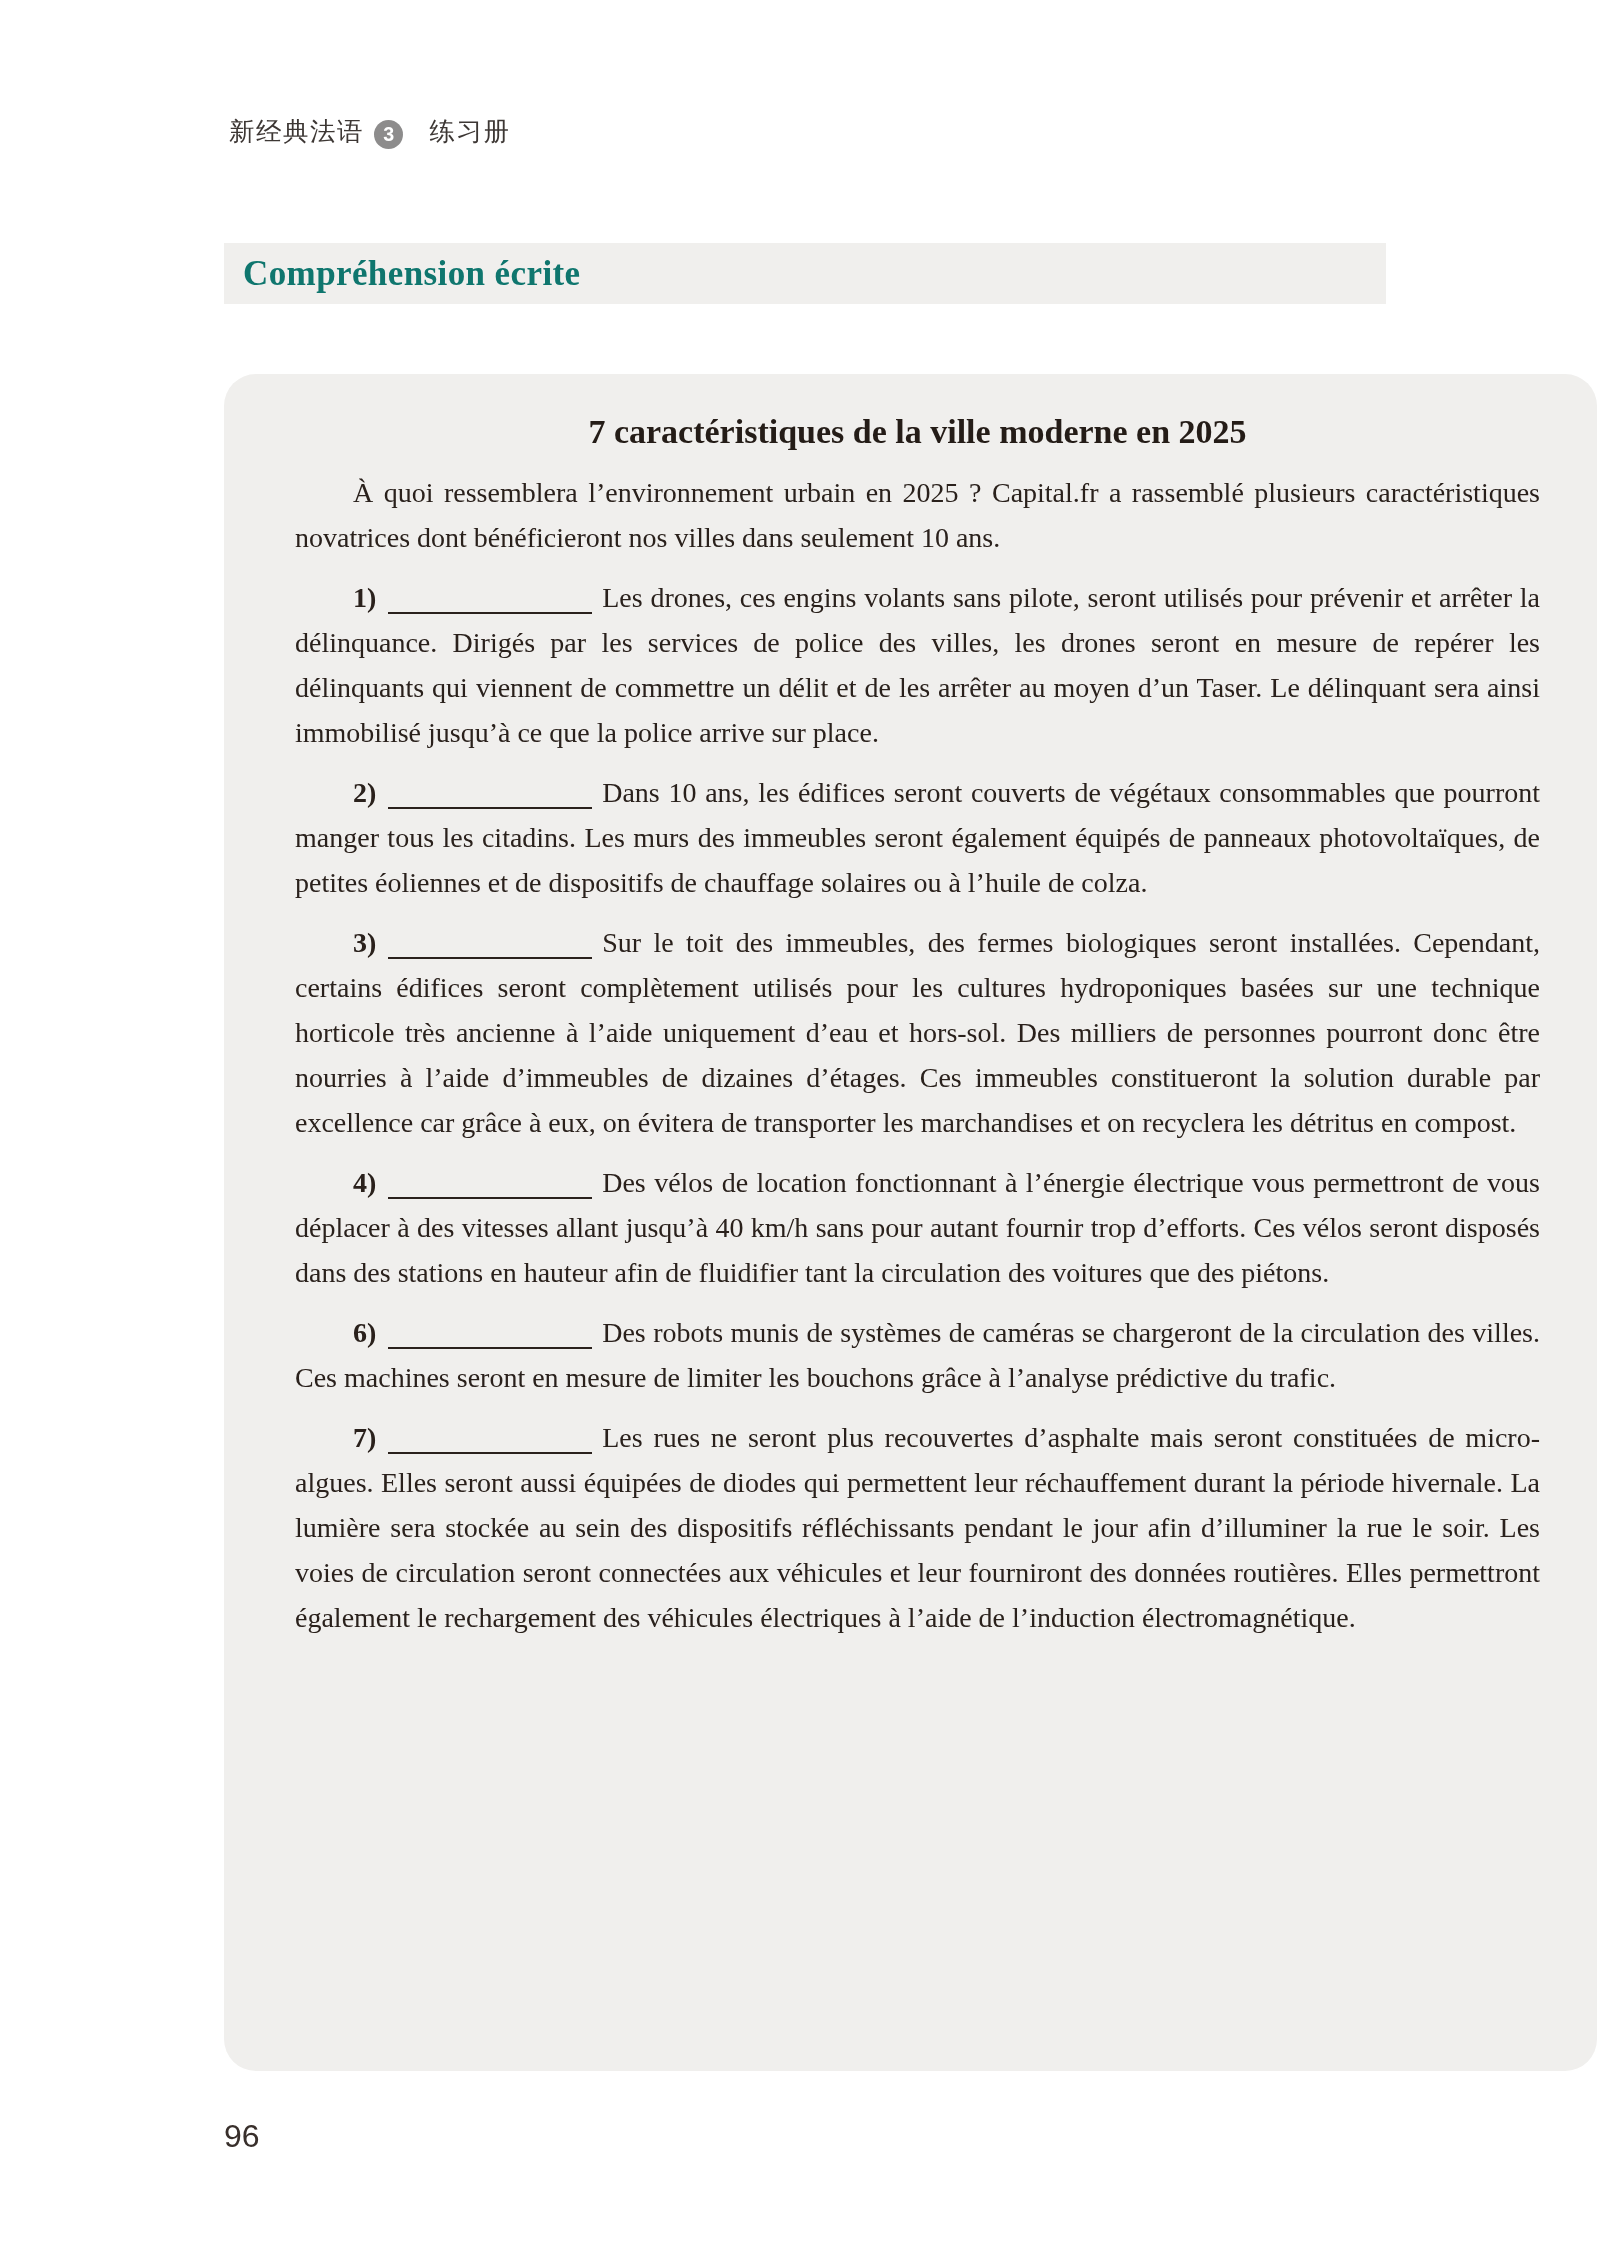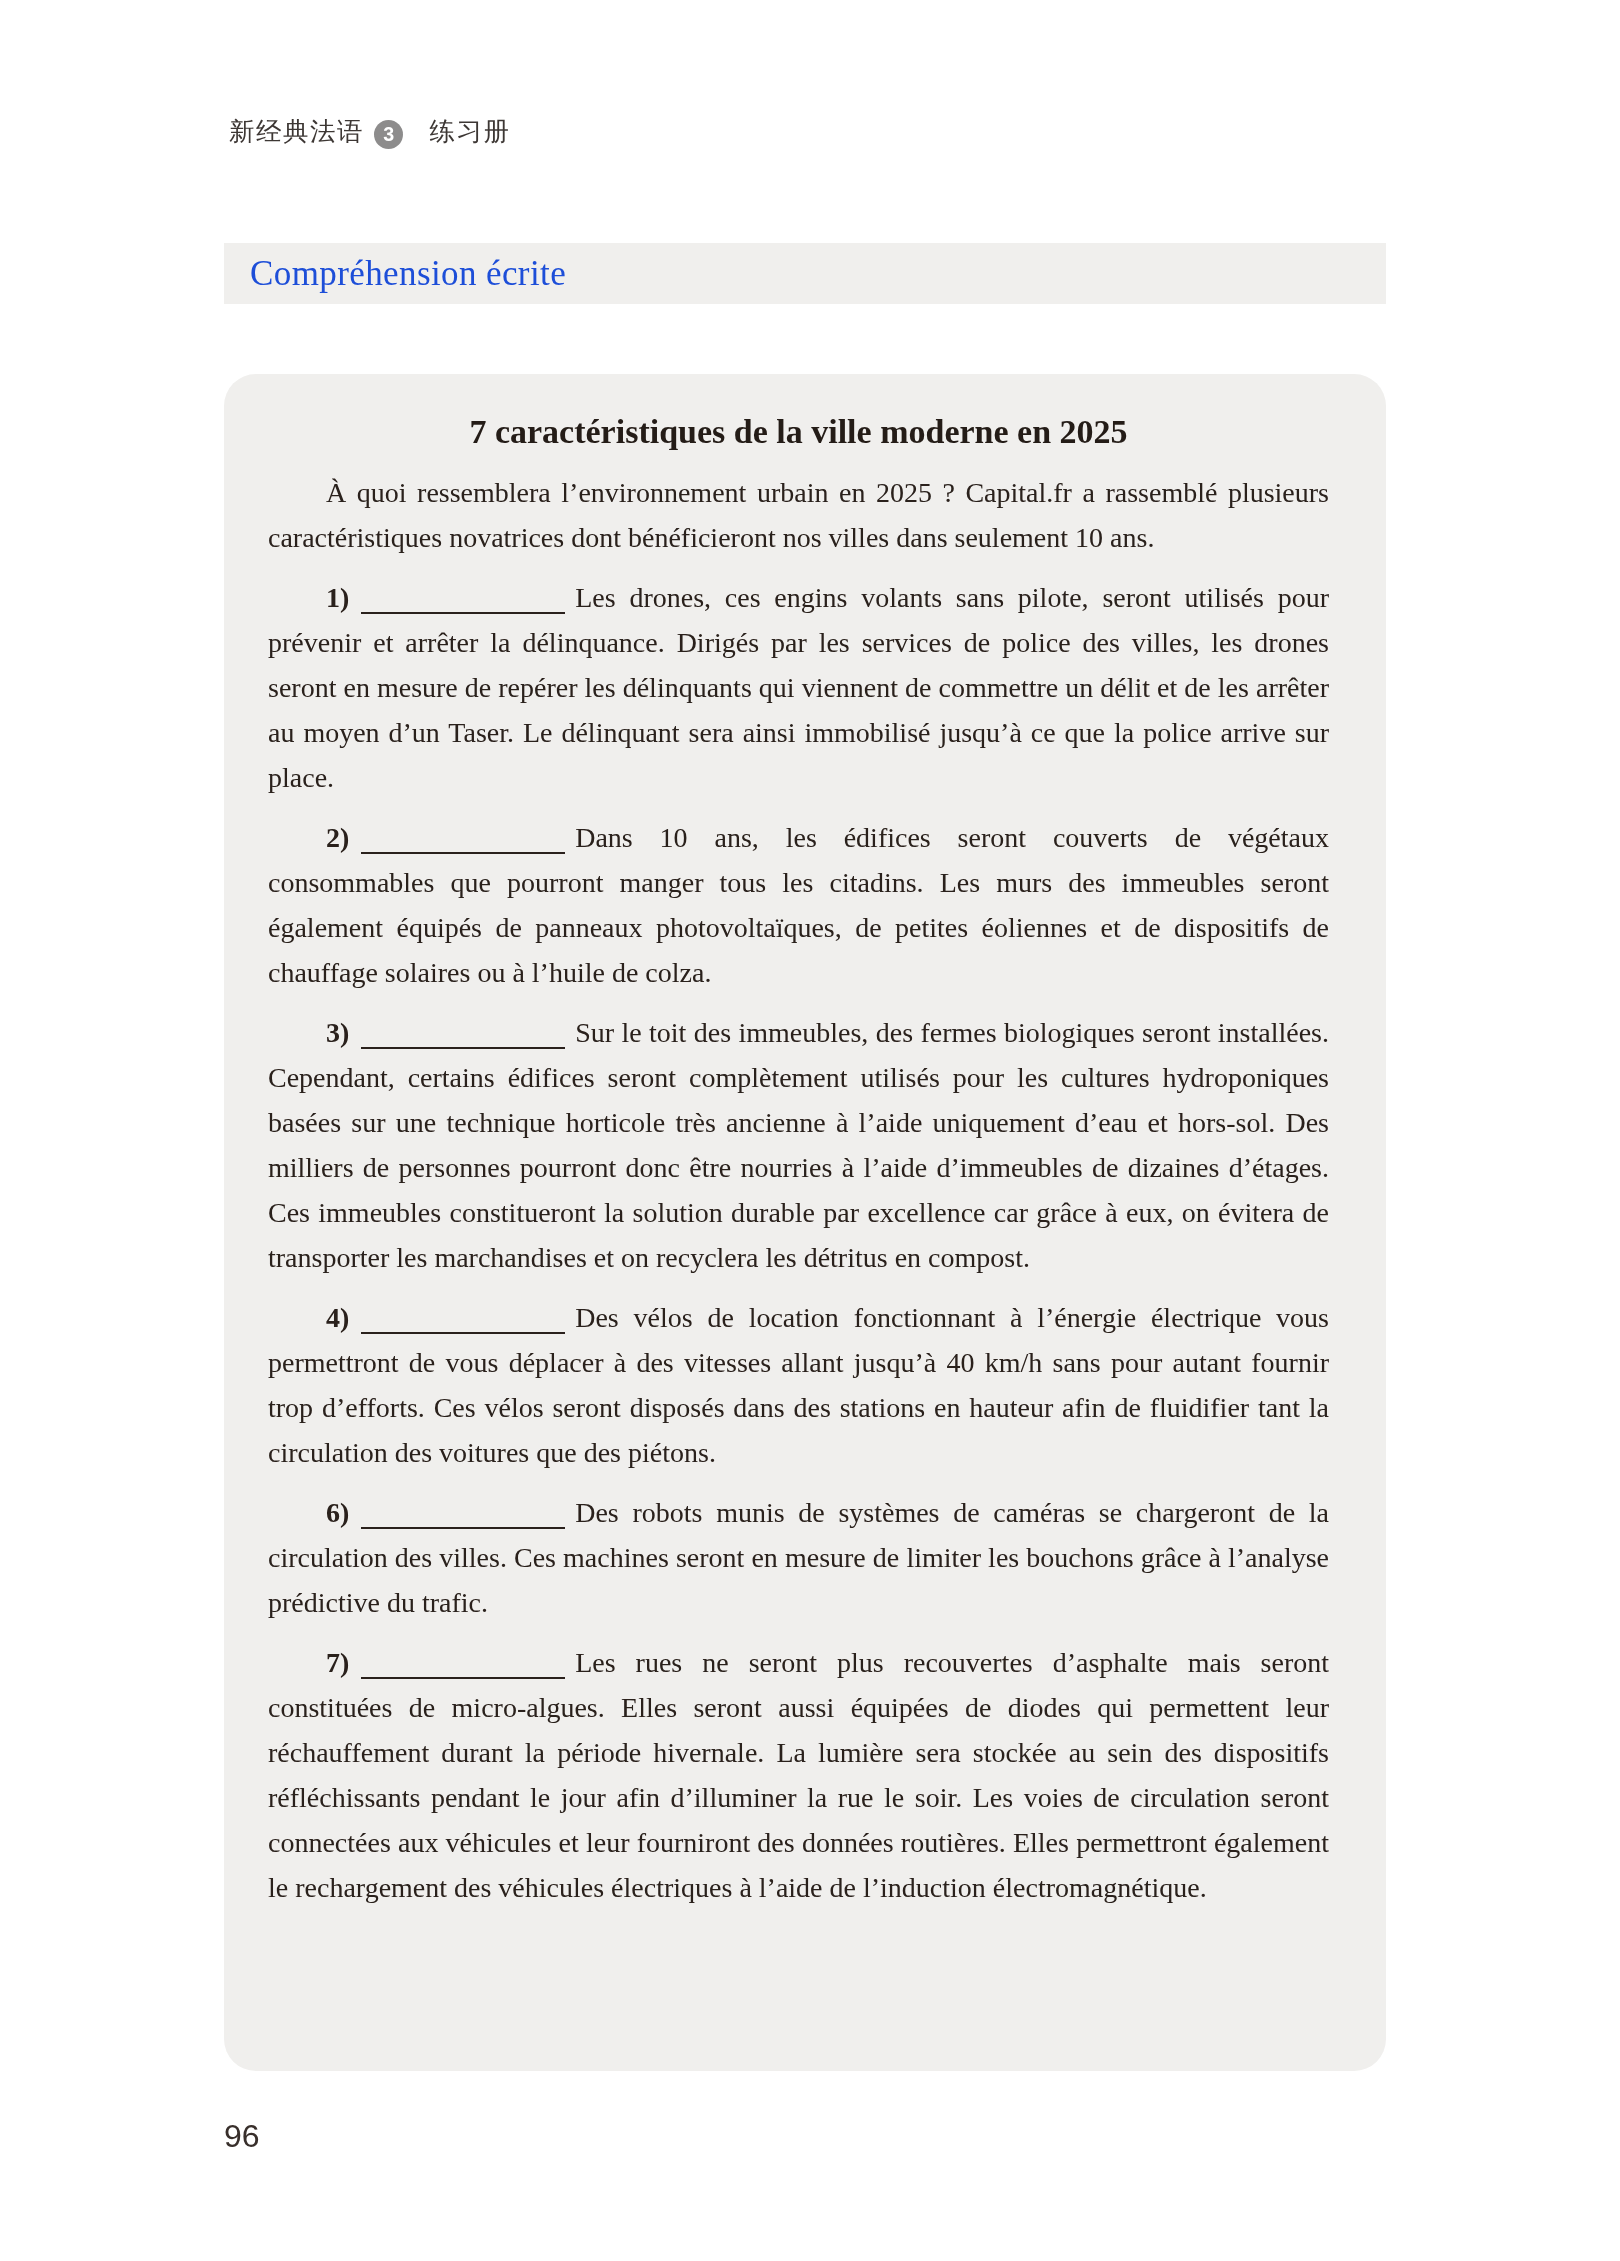--- a/index.html
+++ b/index.html
@@ -11,27 +11,27 @@
     display:flex;align-items:flex-end;gap:7.3px;
     font-family:"Liberation Sans", sans-serif;font-size:25.5px;color:#3d3734;letter-spacing:1.5px;}
   .vol-badge{width:29px;height:29px;border-radius:50%;background:#8d8c8c;color:#ffffff;
     display:flex;align-items:center;justify-content:center;
     font-size:19.7px;font-weight:bold;letter-spacing:0;margin-left:2.9px;}
   .book-name{margin-left:19px;}
 
   
   .section-bar{position:absolute;left:224px;top:243px;width:1162px;height:61px;
     background:#f0efed;display:flex;align-items:center;box-sizing:border-box;padding-left:19px;}
-  .section-title{margin:7px;font-family:"Liberation Serif", serif;font-weight:normal;
-    font-size:35px;color:#1d4ed8;letter-spacing:0.4px;}
+  .section-title{margin:0;font-family:"Liberation Serif", serif;font-weight:bold;
+    font-size:35px;color:#0f766e;letter-spacing:0.4px;}
 
   
-  .passage-box{position:absolute;left:224px;top:374px;width:1162px;height:1697px;
+  .passage-box{position:absolute;left:224px;top:374px;width:1373px;height:1697px;
     background:#f0efed;border-radius:32px;box-sizing:border-box;
-    padding:34px 42px 0 29px;}
+    padding:34px 42px 0 56px;}
   .passage-title{margin:0 0 8.7px 0;text-align:center;
     font-size:34px;line-height:47px;font-weight:bold;color:#241c17;}
   .passage-box p{margin:15px;font-size:28px;line-height:45px;color:#2a211c;
     text-align:justify;text-indent:58px;}
   .item-num{font-weight:bold;}
   .blank{display:inline-block;width:204px;height:22px;
     border-bottom:2.2px solid #2a211c;vertical-align:-7.3px;margin:0 10.2px 0 11.7px;}
 
   
   .page-number{position:absolute;left:224px;top:2118px;

